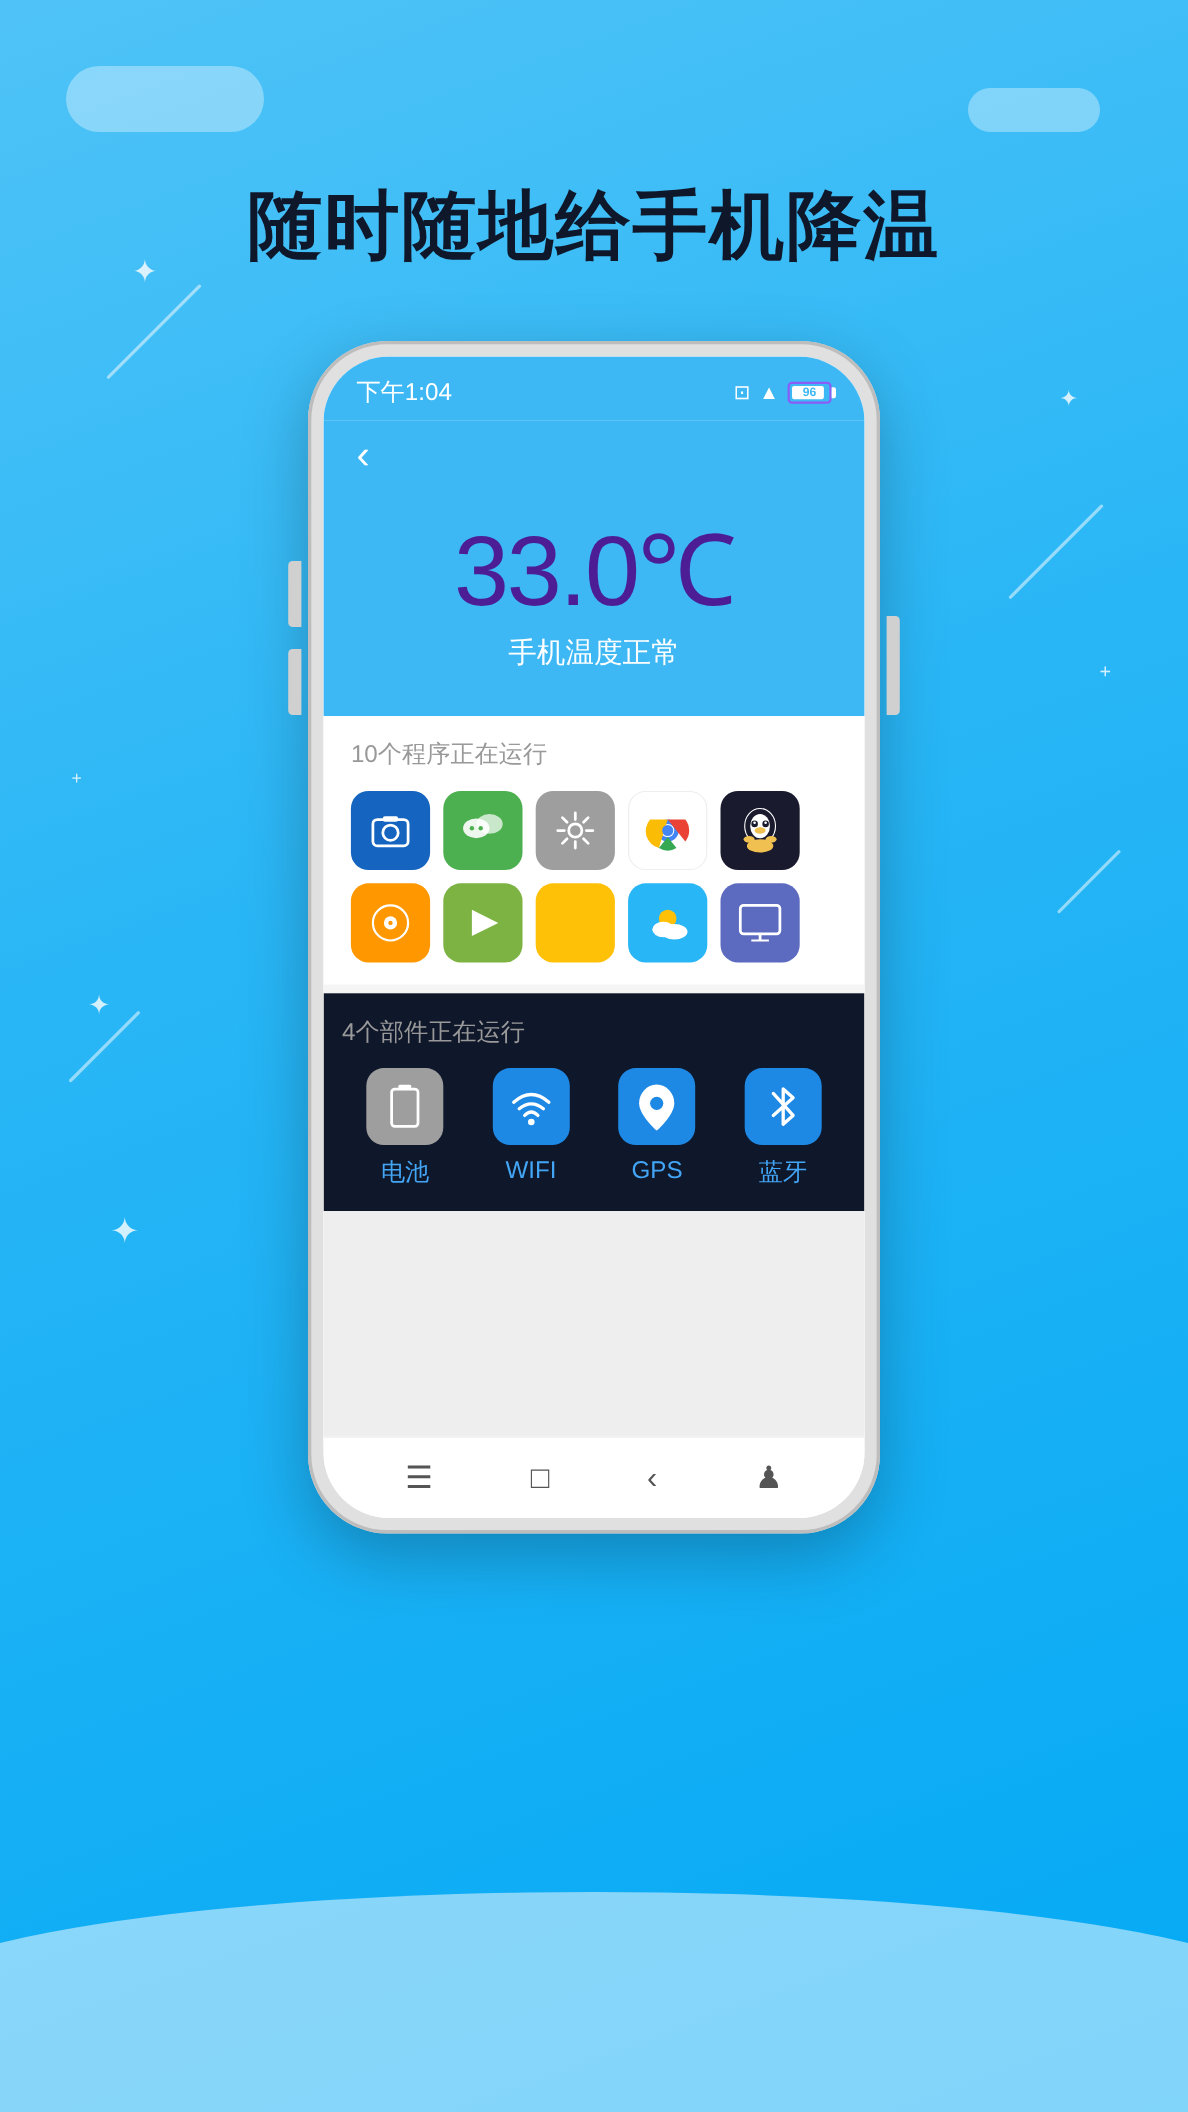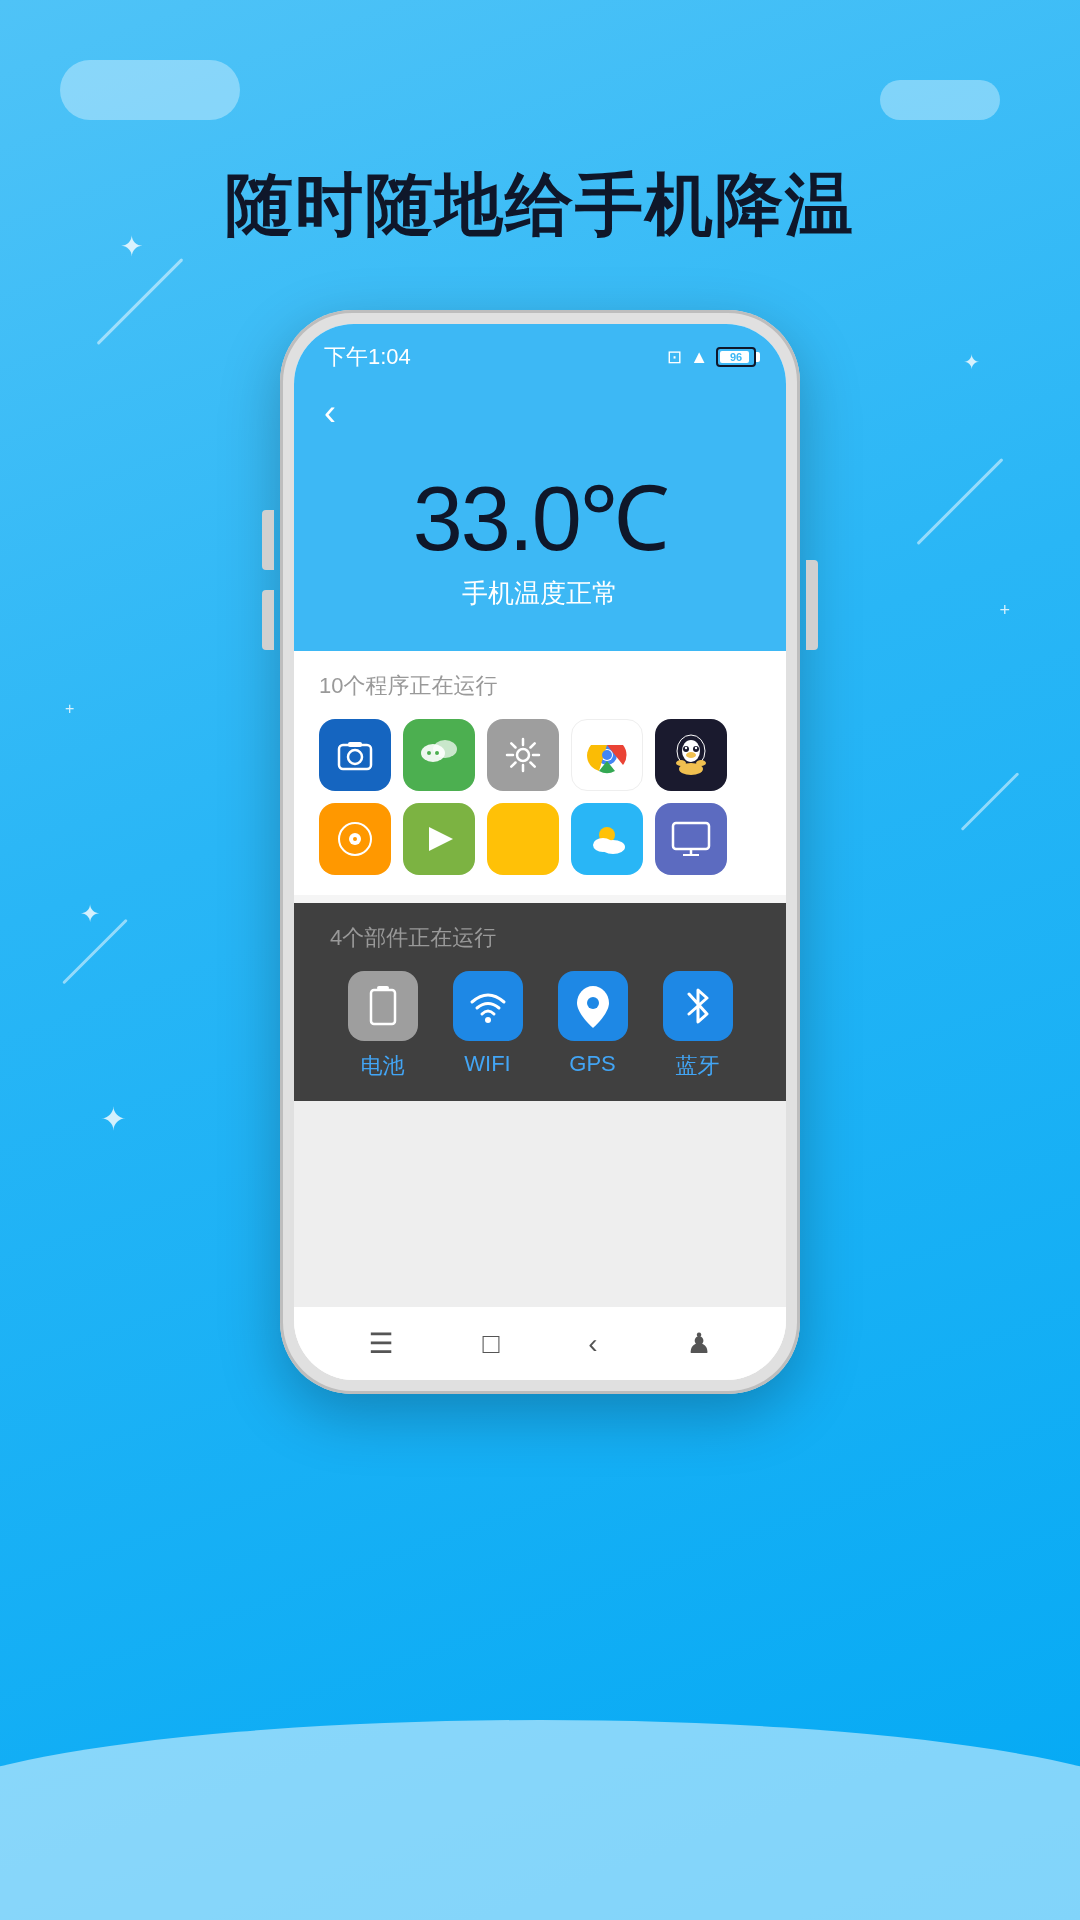--- a/index.html
+++ b/index.html
@@ -101,21 +101,21 @@
     .status-icons {
       display: flex;
       align-items: center;
       gap: 8px;
     }
     .status-icon {
       color: white;
       font-size: 18px;
     }
     .battery-icon {
-      border: 2px solid #0f172a;
+      border: 2px solid #8b5cf6;
       border-radius: 4px;
       width: 40px; height: 20px;
       position: relative;
       display: flex;
       align-items: center;
       padding: 2px;
     }
     .battery-icon::after {
       content: '';
       position: absolute;
@@ -153,21 +153,21 @@
       display: inline-block;
       margin-bottom: 20px;
     }
     .temp-display {
       text-align: center;
       margin-bottom: 10px;
     }
     .temp-value {
       font-size: 90px;
       font-weight: 300;
-      color: #0f172a;
+      color: #4c1d95;
       letter-spacing: -2px;
     }
     .temp-status {
       color: white;
       font-size: 26px;
       text-align: center;
       margin-top: -10px;
     }
 
     
@@ -203,22 +203,22 @@
       align-items: center;
       justify-content: center;
       font-size: 36px;
     }
 
     
     .app-icon-blue { background: #1565c0; }
 
     
     .components-section {
-      background: #404040;
-      padding: 20px 36px;
+      background: #0f172a;
+      padding: 20px 17px;
       flex-shrink: 0;
     }
     .component-items {
       display: flex;
       gap: 0;
       margin-top: 15px;
     }
     .component-item {
       flex: 1;
       display: flex;

